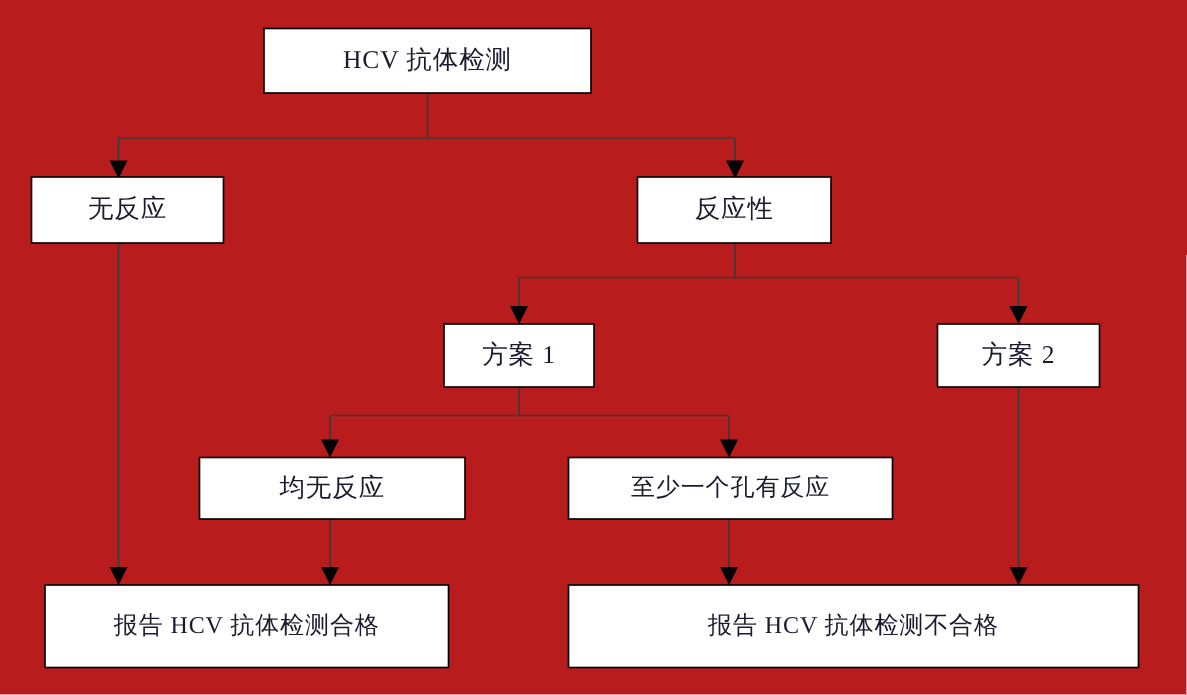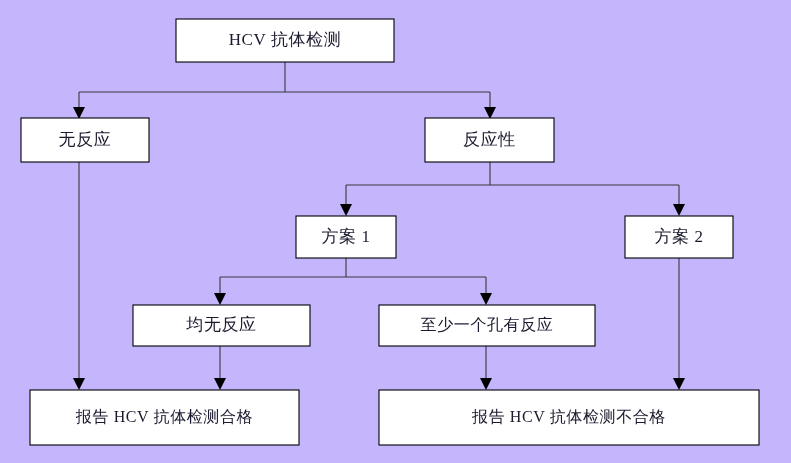--- a/index.html
+++ b/index.html
@@ -10,21 +10,21 @@
   body {
     width: 791px;
     height: 463px;
     font-family: "Liberation Serif", "DejaVu Serif", serif;
     overflow: hidden;
   }
   #flowchart-root {
     position: relative;
     width: 791px;
     height: 463px;
-    background: #c4b5fd;
+    background: #b91c1c;
   }
   svg.chart-canvas {
     position: absolute;
     left: 0;
     top: 0;
     width: 791px;
     height: 463px;
     display: block;
   }
   .node-rect {

